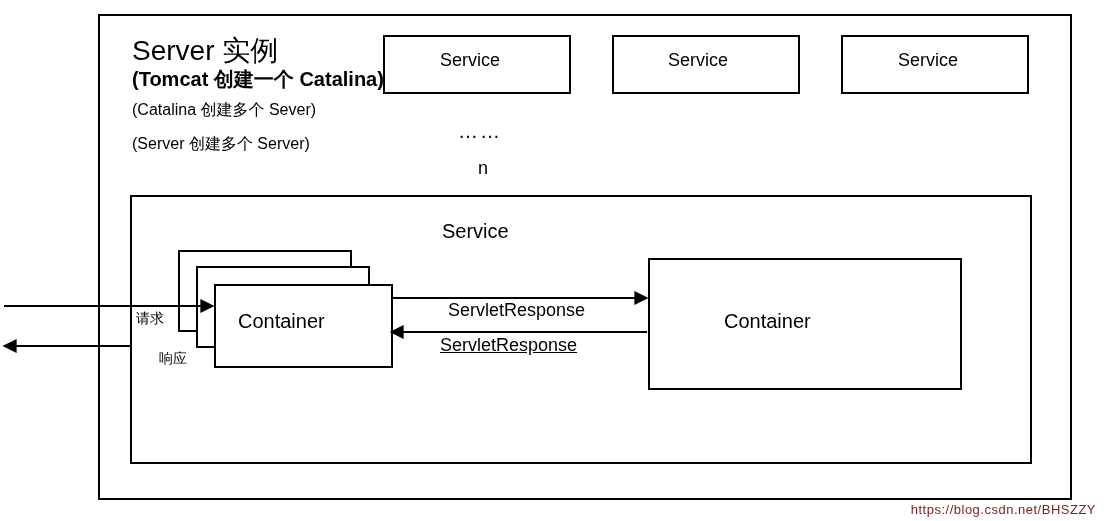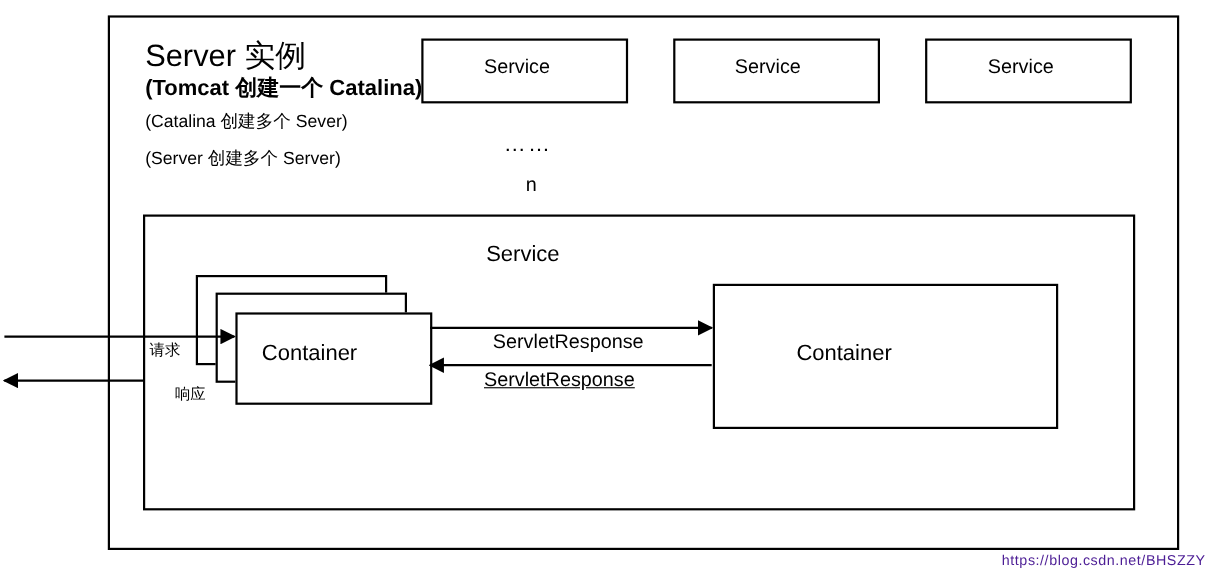--- a/index.html
+++ b/index.html
@@ -11,21 +11,21 @@
     color:#000;
     position:relative;
   }
   .box{position:absolute;border:2px solid #000;background:#fff;}
   .label{position:absolute;white-space:nowrap;}
   .small{font-size:14px;}
   .watermark{
     position:absolute;
     right:8px;bottom:4px;
     font-size:13px;
-    color:#4c1d95;
+    color:#7f1d1d;
     letter-spacing:0.5px;
   }
   svg.arrows{position:absolute;left:0;top:0;pointer-events:none;}
 </style>
 </head>
 <body>
 
 <div class="box" style="left:98px;top:14px;width:970px;height:482px;"></div>
 
 <div class="label" style="left:132px;top:32px;font-size:28px;">Server 实例</div>

